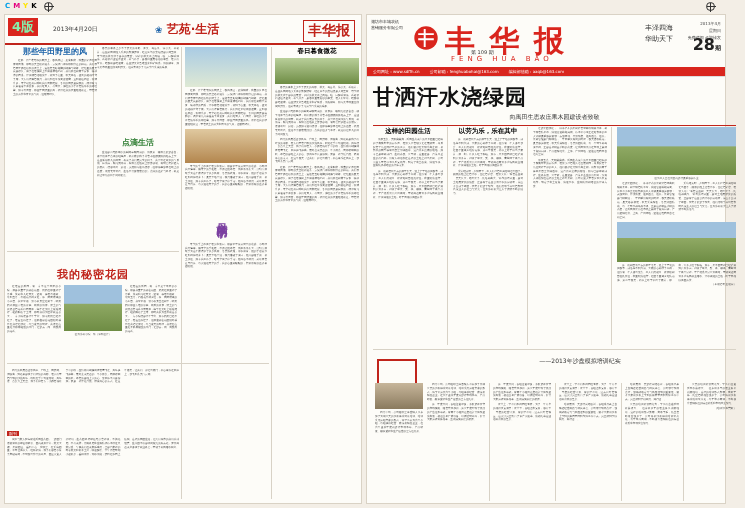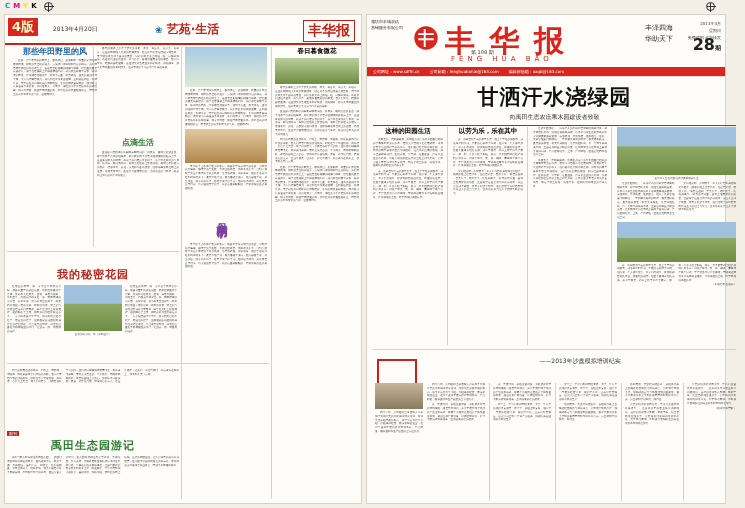--- a/index.html
+++ b/index.html
@@ -19,21 +19,21 @@
   .regmark { position:absolute; top:2px; width:9px; height:9px; border-radius:50%;
              border:1px solid #333; }
   .regmark::before, .regmark::after { content:""; position:absolute; background:#333; }
   .regmark::before { left:3px; top:0; width:1px; height:9px; }
   .regmark::after { top:3px; left:0; height:1px; width:9px; }
 
   
   .left-page { position:absolute; left:4px; top:14px; width:358px; height:490px;
                background:#fdfcf8; border:1px solid #d9d2c5; }
   .lp-head { position:relative; height:30px; border-bottom:2px solid #c0241b; }
-  .badge4 { position:absolute; left:3px; top:3px; background:#d9251d; color:#fef9c3;
+  .badge4 { position:absolute; left:3px; top:3px; background:#d9251d; color:#86efac;
             font-size:13px; font-weight:bold; padding:2px 4px; line-height:1.1; }
   .lp-date { position:absolute; left:48px; top:10px; font-size:6px; color:#333; }
   .lp-mid { position:absolute; left:150px; top:6px; font-size:12px; font-weight:bold; color:#c0241b; }
   .lp-mid .bluebit { color:#1b62a8; font-size:9px; }
   .lp-right { position:absolute; right:6px; top:5px; font-size:14px; font-weight:bold;
               color:#c0241b; border:1px solid #c0241b; padding:1px 4px; }
 
   .lp-body { position:relative; width:100%; height:458px; padding:3px; }
 
   .col { position:absolute; overflow:hidden; }
@@ -68,21 +68,21 @@
               color:#d9251d; letter-spacing:2px; font-family:"DejaVu Serif","Liberation Serif",serif; }
   .mh-pinyin { position:absolute; left:84px; top:40px; font-size:7px; color:#d9251d; letter-spacing:4px; }
   .mh-slogan { position:absolute; right:52px; top:8px; font-size:7px; color:#333; line-height:1.6; text-align:center;}
   .mh-issue { position:absolute; right:4px; top:6px; font-size:4px; color:#444; text-align:right; line-height:1.7; }
   .mh-num { position:absolute; right:4px; top:20px; font-size:16px; font-weight:bold; color:#222; }
   .mh-bar { position:absolute; left:0; right:0; top:52px; height:9px; background:#d9251d;
             color:#fff; font-size:4px; display:flex; align-items:center; gap:10px; padding:0 6px; }
 
   .rp-body { position:relative; height:427px; }
 
-  .headline-main { font-size:21px; font-weight:bold; color:#111; text-align:center;
+  .headline-main { font-size:21px; font-weight:bold; color:#111; 
                    letter-spacing:1px; font-family:"DejaVu Serif","Liberation Serif",serif; }
   .subhead-main { font-size:6px; color:#333; text-align:center; margin-top:2px; }
 
   .headline-2 { font-size:14px; font-weight:bold; color:#c0241b; text-align:center; letter-spacing:1px;
                 font-family:"DejaVu Serif","Liberation Serif",serif; }
   .subhead-2 { font-size:6px; color:#333; text-align:center; margin-top:2px; }
   .redline { height:1px; background:#c0241b; }
 
   .stamp { width:40px; height:40px; border:2px solid #c0241b; color:#c0241b;
            font-size:9px; font-weight:bold; display:flex; align-items:center; justify-content:center;
@@ -162,21 +162,20 @@
       <div class="col" style="left:2px; top:324px; width:172px; height:56px;">
         <div class="tiny" style="column-count:3; column-gap:4px;">
           <p>四月的风最适合放风筝。广场上、田野间、河堤旁，到处都是孩子们欢快的身影。老人们带着自制的沙燕风筝，线轮在手中匀速转动，风筝便一点点升上天空。孩子们仰着头，小跑着拽紧手中的线，生怕那只蝴蝶或者老鹰飞走。风筝越飞越高，最终变成天边的一个小黑点，而那根细细的线，牵着的是地上人的心。放风筝不只是游戏，更是一种亲近自然、舒展身心的方式。在这个春天，让我们一起走出家门，把心事系在风筝上，放飞到蓝天白云间。</p>
         </div>
       </div>
 
       <div class="col" style="left:2px; top:386px; width:172px; height:68px;">
         <div style="display:flex; align-items:center; gap:2px; margin-bottom:2px;">
           <span style="background:#c0241b;color:#fff;font-size:4px;padding:0 2px;">副刊</span>
         </div>
-        <div class="title-fancy hl-green" style="margin-bottom:3px;">禹田生态园游记</div>
         <div class="tiny" style="column-count:3; column-gap:4px;">
           <p>周末与家人驱车前往禹田生态园，一进园门便被满目的绿色所吸引。园内规划整齐，蔬菜大棚、果树园区、垂钓中心一应俱全。在采摘园里，草莓挂满枝头，红艳欲滴，孩子们提着小篮子穿梭其间，不时发出惊喜的叫声。园区负责人介绍说，生态园坚持绿色无公害种植，不施化肥、不打农药，用有机肥和生物防治技术保证果蔬品质。午餐我们在农家乐享用，全是自家种的时令蔬菜和散养土鸡，味道鲜美。下午沿着环湖小道散步，垂柳依依，湖水清澈，野鸭在水面上嬉戏。这样的田园生活，让久居城市的我们倍感惬意。生态园不仅是休闲观光的好去处，更为周边农户提供了就业机会，带动了村民增收致富。</p>
         </div>
       </div>
 
       <div class="col" style="left:180px; top:2px; width:82px; height:452px;">
         <div class="photo sky" style="height:40px; margin-bottom:2px;"></div>
         <div class="tiny">
             <p>在那一片广袤无垠的田野上，春风拂过，麦浪翻滚，孩童的笑声在田埂间回荡。那时的天空格外湛蓝，云朵洁白得像刚刚弹过的棉花，我们赤着脚奔跑在松软的泥土上，追逐着五彩斑斓的蝴蝶与蜻蜓。记忆里的夏天总是很长，知了在老槐树上不知疲倦地鸣叫，我们躲在树荫下分食一块冰凉的西瓜，汁水顺着指缝流下，甜到了心里。秋天来临，金黄的稻穗压弯了腰，大人们挥舞着镰刀，我们则在草垛间捉迷藏，直到暮色四合，炊烟升起，母亲站在村口呼唤我们回家吃饭。冬日的田野是寂静的，偶尔有几只麻雀落下来觅食，我们堆雪人、打雪仗，冻红的小手捧着热乎乎的烤红薯。如今再回首，那些年田野里的风，依旧在我的梦里轻轻吹过，带着泥土的芬芳和青草的气息，温暖而绵长。</p>
           </div>

